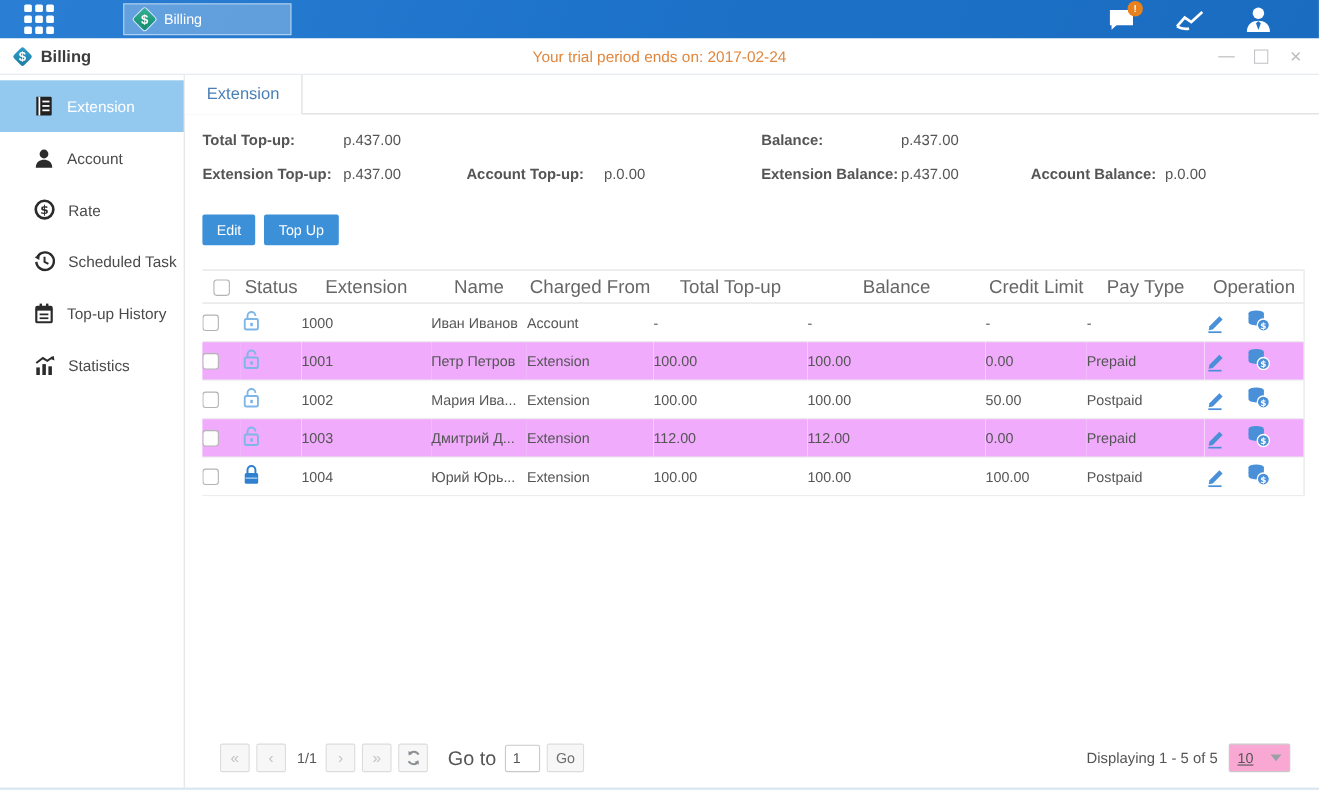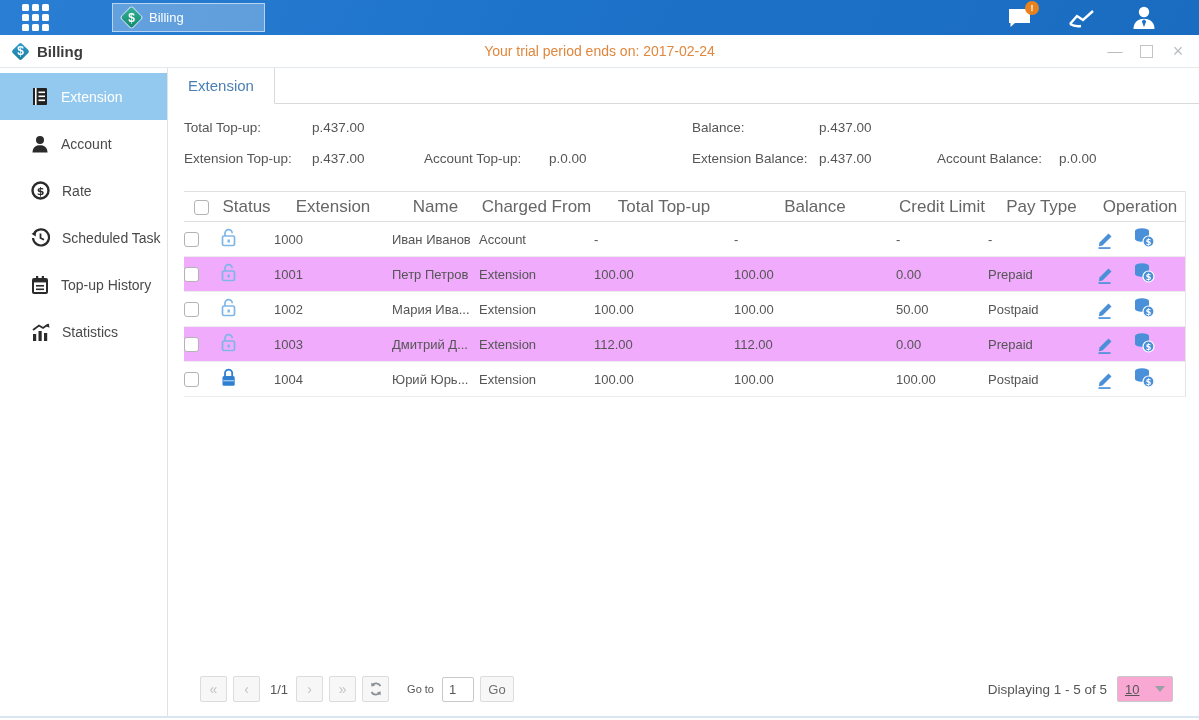--- a/index.html
+++ b/index.html
@@ -37,41 +37,41 @@
   .sitem.active { background:#94c9ef; color:#fff; }
   .sitem svg { flex:0 0 auto; }
 
   .main { flex:1; display:flex; flex-direction:column; min-width:0; }
   .tabbar { height:36px; display:flex; border-bottom:1px solid #d9d9d9; }
   .tab { width:107px; text-align:center; line-height:35px; font-size:15px; color:#4a7fb5; background:#fff; border-right:1px solid #d9d9d9; margin-bottom:-1px; border-bottom:1px solid #fff; cursor:pointer; }
 
   .content { padding:14px 13px 0 16px; display:flex; flex-direction:column; flex:1; }
   .summary { display:grid; grid-template-columns:508px 1fr; row-gap:11px; font-size:13.5px; }
   .srow { display:flex; align-items:center; line-height:20px; }
-  .slabel { font-weight:normal; color:#555; }
+  .slabel { font-weight:bold; color:#555; }
   .w128{width:128px;} .w112{width:112px;} .w125{width:125px;} .w127{width:127px;} .w118{width:118px;} .w122{width:122px;}
 
   .btnrow { margin-top:26px; display:flex; gap:8px; }
   .btn { background:#3c90d8; color:#fff; border:none; font-size:13px; height:28px; padding:0 13px; border-radius:2px; cursor:pointer; font-family:inherit; }
 
   
   .tablewrap { margin-top:22px; border-right:1px solid #e5e5e5; }
   table { width:100%; border-collapse:collapse; table-layout:fixed; }
   th { height:30px; border-top:1px solid #e0e0e0; border-bottom:1px solid #e0e0e0; font-weight:normal; color:#666; font-size:17px; text-align:center; }
   td { height:35px; border-bottom:1px solid #ececec; font-size:13px; color:#555; white-space:nowrap; overflow:hidden; }
   tr.alt td { background:#f0abfc; }
   .ckb { display:inline-block; width:15px; height:15px; border:1px solid #b3b3b3; border-radius:3px; background:#fff; vertical-align:middle; cursor:pointer; }
   .ops { display:inline-flex; gap:18px; align-items:center; }
   .opico { cursor:pointer; display:inline-flex; }
 
   
   .pager { margin-top:auto; padding:0 13px 14px 16px; display:flex; align-items:center; }
   .pgbtn { width:27px; height:26px; background:#f7f7f7; border:1px solid #dcdcdc; border-radius:2px; color:#c3c3c3; font-size:14px; display:flex; align-items:center; justify-content:center; cursor:pointer; margin-right:6px; }
   .pgtext { font-size:13px; color:#555; margin:0 8px 0 4px; }
-  .goto { font-size:11px; color:#555; margin:0 8px 0 12px; }
+  .goto { font-size:18px; color:#555; margin:0 8px 0 12px; }
   .gotoinput { width:32px; height:25px; border:1px solid #c9c9c9; border-radius:2px; font-size:13px; color:#555; text-align:left; padding-left:6px; font-family:inherit; }
   .gobtn { margin-left:6px; }
   .pgright { margin-left:auto; display:flex; align-items:center; gap:10px; font-size:13.5px; color:#555; }
   .psel { width:56px; height:26px; border:1px solid #c9c9c9; border-radius:2px; display:flex; align-items:center; padding:0 7px; cursor:pointer; font-size:13px; color:#555; background:#f9a8d4;text-decoration:underline; }
   .caret { margin-left:auto; width:0; height:0; border-left:5px solid transparent; border-right:5px solid transparent; border-top:6px solid #9aa0a6; }
 </style>
 </head>
 <body>
 
 <div class="topbar">
@@ -211,20 +211,24 @@
           <span>p.0.00</span>
         </div>
         <div class="srow">
           <span class="slabel w127">Extension Balance:</span>
           <span class="w118">p.437.00</span>
           <span class="slabel w122">Account Balance:</span>
           <span>p.0.00</span>
         </div>
       </div>
 
+      <div class="btnrow">
+        <button class="btn">Edit</button>
+        <button class="btn">Top Up</button>
+      </div>
 
       <div class="tablewrap">
         <table>
           <colgroup>
             <col style="width:35px">
               <col style="width:55px">
               <col style="width:118px">
               <col style="width:87px">
               <col style="width:115px">
               <col style="width:140px">

